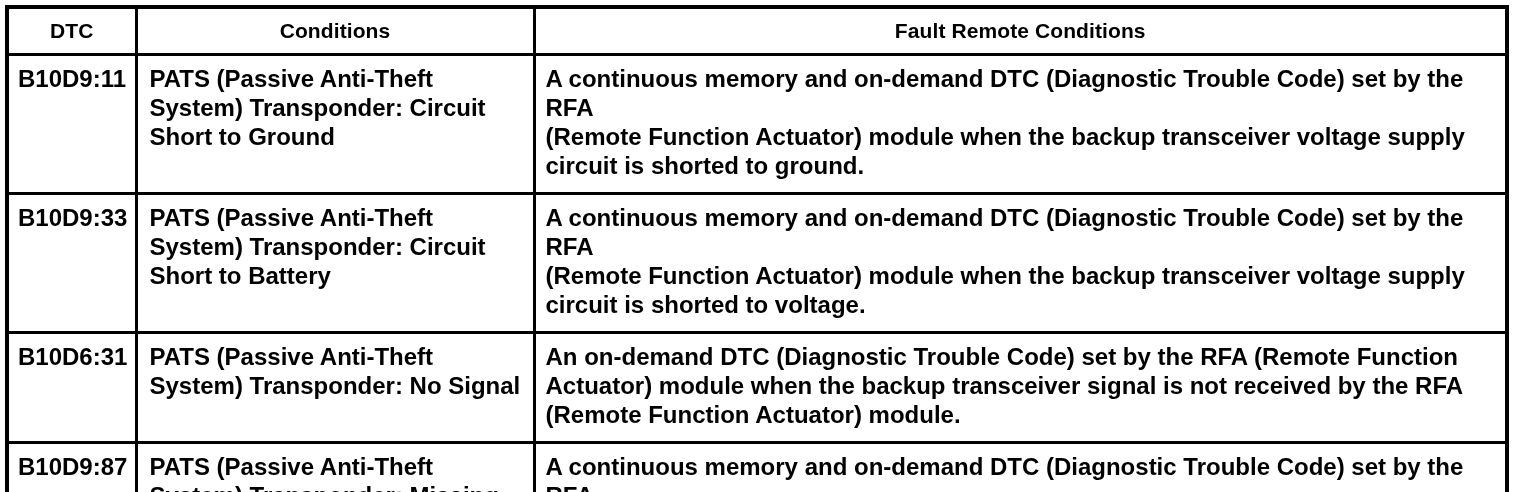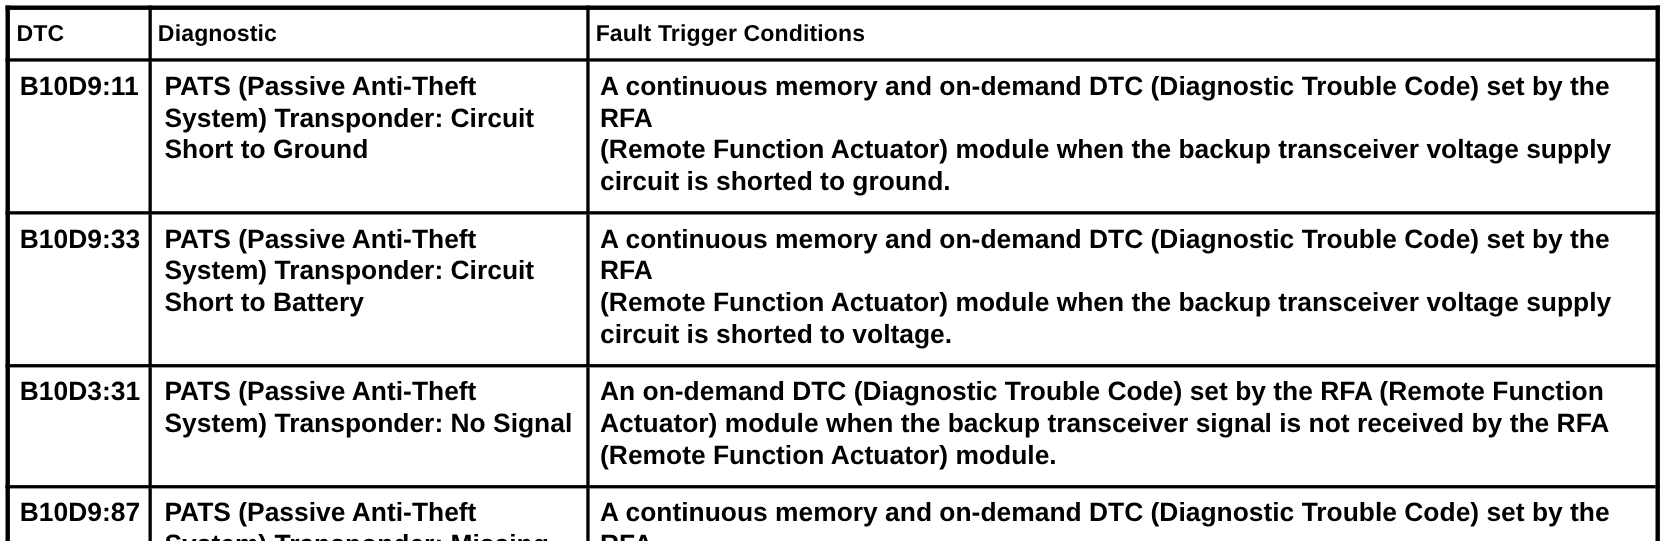--- a/index.html
+++ b/index.html
@@ -34,21 +34,21 @@
   table.dtc-table col.col-fault { width: 973px; }
 
   table.dtc-table th,
   table.dtc-table td {
     border: 3px solid #000000;
     vertical-align: top;
     padding: 0;
   }
 
   table.dtc-table thead th {
-    text-align: left;
+    text-align: center;
     font-weight: bold;
     font-size: 21px;
     line-height: 1;
     padding: 11px 6px 12px 6px;
     letter-spacing: 0.1px;
   }
 
   table.dtc-table tbody td {
     font-size: 24px;
     line-height: 29px;
@@ -79,22 +79,22 @@
 <div class="table-wrap">
   <table class="dtc-table">
     <colgroup>
       <col class="col-dtc">
       <col class="col-desc">
       <col class="col-fault">
     </colgroup>
     <thead>
       <tr>
         <th>DTC</th>
-        <th>Diagnostic</th>
-        <th>Fault Trigger Conditions</th>
+        <th>Conditions</th>
+        <th>Fault Remote Conditions</th>
       </tr>
     </thead>
     <tbody>
       <tr>
         <td class="cell-dtc">B10D9:11</td>
         <td class="cell-desc">PATS (Passive Anti-Theft
 System) Transponder: Circuit
 Short to Ground</td>
         <td class="cell-fault">A continuous memory and on-demand DTC (Diagnostic Trouble Code) set by the RFA
 (Remote Function Actuator) module when the backup transceiver voltage supply
@@ -103,21 +103,21 @@
       <tr>
         <td class="cell-dtc">B10D9:33</td>
         <td class="cell-desc">PATS (Passive Anti-Theft
 System) Transponder: Circuit
 Short to Battery</td>
         <td class="cell-fault">A continuous memory and on-demand DTC (Diagnostic Trouble Code) set by the RFA
 (Remote Function Actuator) module when the backup transceiver voltage supply
 circuit is shorted to voltage.</td>
       </tr>
       <tr>
-        <td class="cell-dtc">B10D3:31</td>
+        <td class="cell-dtc">B10D6:31</td>
         <td class="cell-desc">PATS (Passive Anti-Theft
 System) Transponder: No Signal</td>
         <td class="cell-fault">An on-demand DTC (Diagnostic Trouble Code) set by the RFA (Remote Function
 Actuator) module when the backup transceiver signal is not received by the RFA
 (Remote Function Actuator) module.</td>
       </tr>
       <tr>
         <td class="cell-dtc">B10D9:87</td>
         <td class="cell-desc">PATS (Passive Anti-Theft
 System) Transponder: Missing

